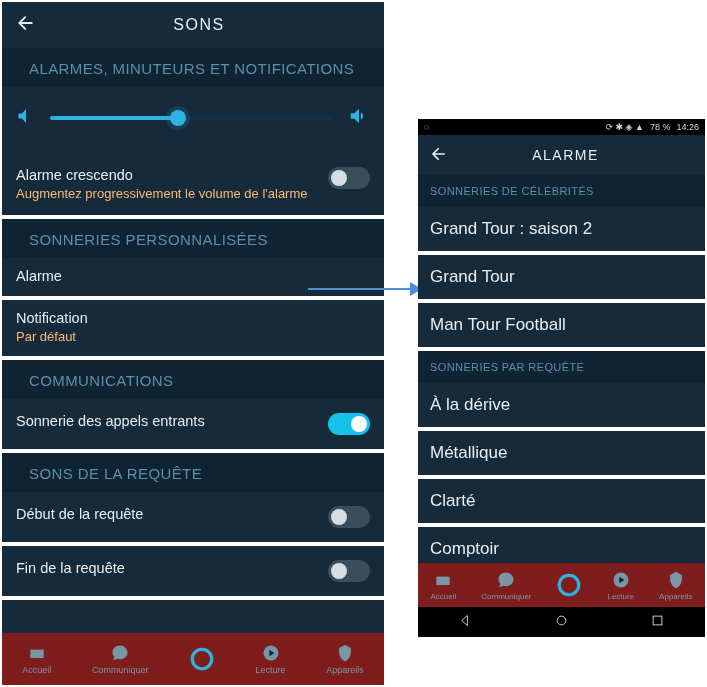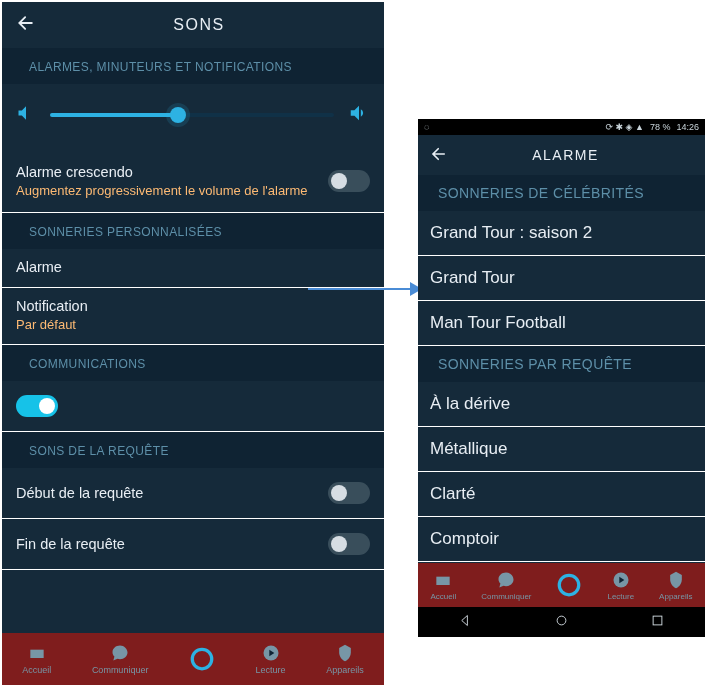--- a/index.html
+++ b/index.html
@@ -15,23 +15,23 @@
 
   
   .app-header { display:flex; align-items:center; height:46px; padding:0 14px; gap:22px; }
   .phone.right .app-header { height:40px; padding:0 12px; gap:18px; }
   .app-header .title { flex:1; text-align:center; font-size:16px; letter-spacing:1.5px; font-weight:500; margin-left:-30px; }
   .phone.right .app-header .title { font-size:14px; letter-spacing:1.5px; margin-left:-28px; }
   .back { color:#e8eef4; cursor:pointer; }
 
   
   .sec-title { font-size:12.5px; letter-spacing:.4px; color:#5d8fa8; padding:12px 14px 10px; background:#0f2333; }
-  .phone.left .sec-title { font-size:12px;padding-left:27px; }
-  .phone.right .sec-title { font-size:14px; padding:10px 20px; }
-  .row { padding:14px; border-bottom:1px solid #ffffff; display:flex; align-items:center; }
+  .phone.left .sec-title { font-size:15px;padding-left:27px; }
+  .phone.right .sec-title { font-size:11px; padding:10px 12px; }
+  .row { padding:14px; border-bottom:4px solid #ffffff; display:flex; align-items:flex-start; }
   .phone.right .row { padding:12px; }
   .row .col { flex:1; display:flex; flex-direction:column; gap:3px; }
   .row .label { font-size:14.5px; color:#e8eef4; }
   .phone.right .row .label { font-size:17px; }
   .row .sub   { font-size:13px; color:#fdba74; }
   .row.compact { padding-top:10px; padding-bottom:12px; }
 
   
   .slider-wrap { display:flex; align-items:center; gap:14px; padding:18px 14px 22px; }
   .speaker { color:#2db2e3; }
@@ -119,20 +119,23 @@
     <div class="row compact">
       <div class="col">
         <span class="label">Notification</span>
         <span class="sub">Par défaut</span>
       </div>
     </div>
 
     <div class="sec-title">COMMUNICATIONS</div>
 
     <div class="row">
+      <div class="col">
+        <span class="label">Sonnerie des appels entrants</span>
+      </div>
       <div class="toggle on"></div>
     </div>
 
     <div class="sec-title">SONS DE LA REQUÊTE</div>
 
     <div class="row">
       <div class="col">
           <span class="label">Début de la requête</span>
         </div>
       <div class="toggle"></div>

